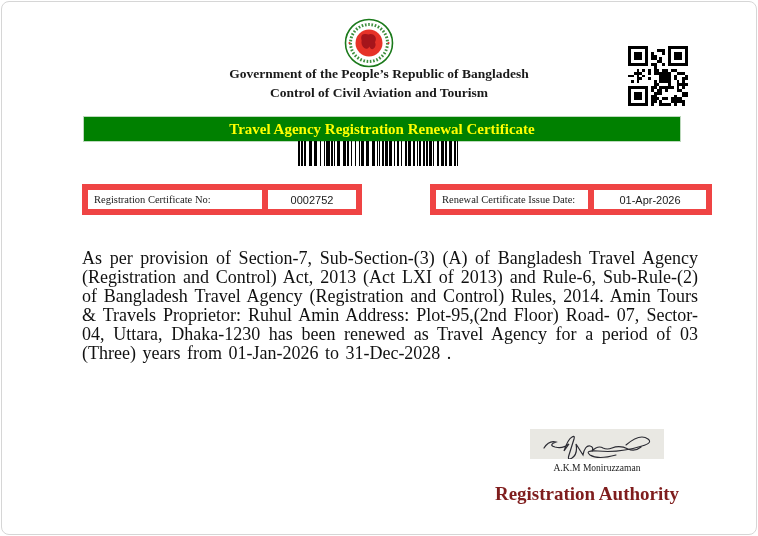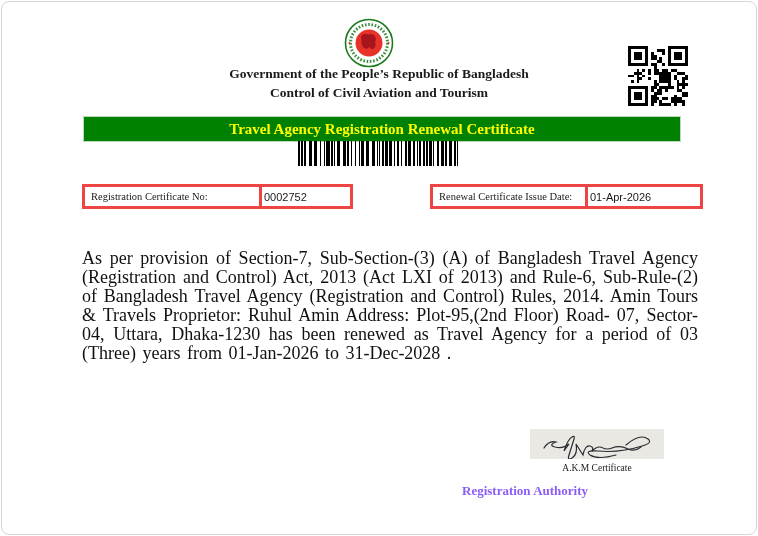--- a/index.html
+++ b/index.html
@@ -34,26 +34,26 @@
     font-family:"Liberation Serif", serif;
   }
   .barcode-wrap{left:296px;top:139px;width:160px;height:25px;}
   .qr-wrap{left:626px;top:44px;width:60px;height:60px;}
   .emblem-wrap{left:342px;top:16px;width:50px;height:50px;}
   table.cert{
     border-collapse:collapse;position:absolute;
     font-size:10.5px;color:#1a1a1a;
   }
   table.cert td{
-    border:3px solid #ef4444;height:19px;padding:0 6px;
+    border:6px solid #ef4444;height:19px;padding:0 6px;
     font-family:"Liberation Serif", serif;
   }
   table.cert td.val{
     font-family:"Liberation Sans", sans-serif;
-    font-size:11px;padding:0 2px;
+    font-size:11px;text-align:center;padding:0 2px;
   }
   .tbl-left{left:80px;top:182px;}
   .tbl-left td.lbl{width:162px;}
   .tbl-left td.val{width:84px;}
   .tbl-right{left:428px;top:182px;}
   .tbl-right td.lbl{width:140px;}
   .tbl-right td.val{width:108px;}
   .body-text{
     left:80px;top:247px;width:616px;
     font-size:18px;line-height:19px;
@@ -63,21 +63,21 @@
   .sig-img{
     left:528px;top:427px;width:134px;height:30px;
     background:#e9e8e3;
   }
   .sig-name{
     left:515px;top:461px;width:160px;
     font-size:9.5px;color:#222;text-align:center;
   }
   .sig-title{
     left:460px;top:481px;width:250px;
-    font-size:13px;font-weight:bold;color:#8b5cf6;
+    font-size:19px;font-weight:bold;color:#7f1d1d;text-align:center;
   }
 </style>
 </head>
 <body>
 
 <div class="card">
 
   <div class="abs emblem-wrap">
     <svg width="50" height="50" viewBox="0 0 50 50">
       <circle cx="25" cy="25" r="23.5" fill="#ffffff" stroke="#1b7a1b" stroke-width="1.6"></circle>
@@ -304,17 +304,17 @@
 
   <div class="abs body-text">As per provision of Section-7, Sub-Section-(3) (A) of Bangladesh Travel Agency (Registration and Control) Act, 2013 (Act LXI of 2013) and Rule-6, Sub-Rule-(2) of Bangladesh Travel Agency (Registration and Control) Rules, 2014. Amin Tours &amp; Travels Proprietor: Ruhul Amin Address: Plot-95,(2nd Floor) Road- 07, Sector- 04, Uttara, Dhaka-1230 has been renewed as Travel Agency for a period of 03 (Three) years from 01-Jan-2026 to 31-Dec-2028 .</div>
 
   <div class="abs sig-img">
     <svg width="134" height="30" viewBox="0 0 134 30">
       <path d="M14,19 q5,-8 12,-6 q-8,3 -1,5 q8,2 14,-3 l-5,7 q4,-12 8,-14 q3,-2 2,2 l-5,16 q-2,6 3,3 q6,-4 4,-14 l7,11 q2,-10 7,-9 q4,1 2,5 q6,-6 11,-3 q4,2 9,0 q8,-3 16,1 q7,3 13,-2" fill="none" stroke="#2b2b33" stroke-width="1.2" stroke-linecap="round"></path>
       <path d="M96,16 q14,-12 22,-6 q5,4 -6,7 q-22,7 -44,5 q-14,-1 -8,4 q8,5 26,0" fill="none" stroke="#2b2b33" stroke-width="1.1" stroke-linecap="round"></path>
     </svg>
   </div>
 
-  <div class="abs sig-name">A.K.M Certificate</div>
+  <div class="abs sig-name">A.K.M Moniruzzaman</div>
 
   <div class="abs sig-title">Registration Authority</div>
 
 </div>
 
 </body></html>

